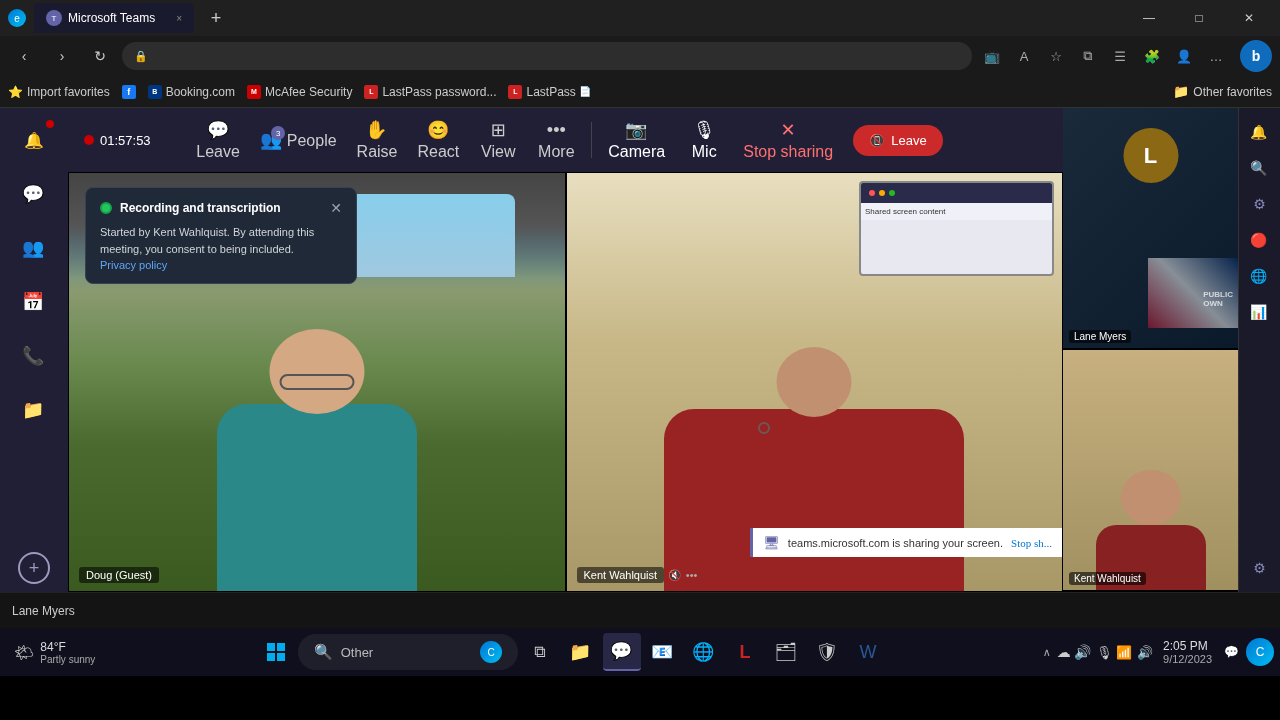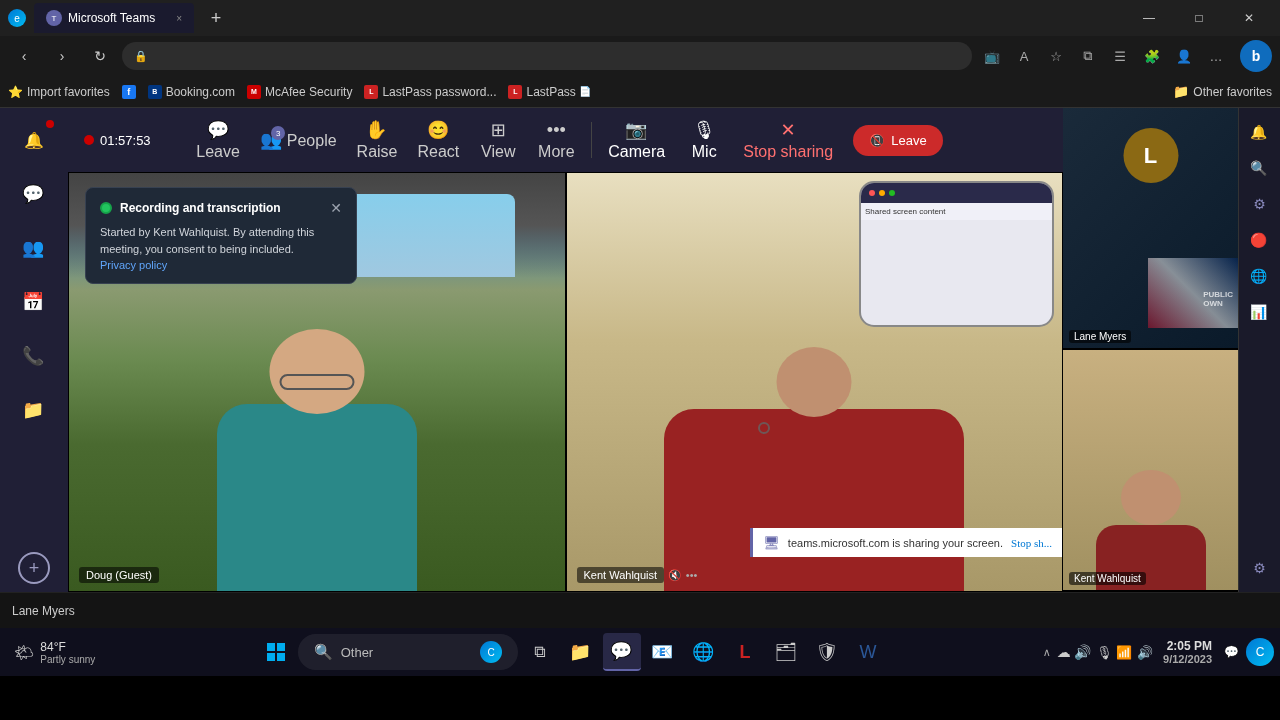--- a/index.html
+++ b/index.html
@@ -263,21 +263,21 @@
       </div>
 
       <div class="v-cell" style="position:relative;overflow:hidden;border:1px solid #000;background:#c0b080;">
         <div style="width:100%;height:100%;background:linear-gradient(180deg,#e8dfc0 0%,#c8b888 40%,#a89868 100%);position:relative;">
 
           <div style="position:absolute;bottom:0;left:50%;transform:translateX(-50%);width:300px;height:280px;">
             <div style="position:absolute;bottom:0;left:0;right:0;height:65%;background:#992222;border-radius:30px 30px 0 0;"></div>
             <div style="position:absolute;bottom:62%;left:50%;transform:translateX(-50%);width:75px;height:70px;background:#c09070;border-radius:50%;"></div>
           </div>
 
-          <div style="position:absolute;top:8px;right:8px;width:195px;height:146px;background:#e8e8f0;border:2px solid #888;border-radius:15px;overflow:hidden;">
+          <div style="position:absolute;top:8px;right:8px;width:195px;height:95px;background:#e8e8f0;border:2px solid #888;border-radius:4px;overflow:hidden;">
             <div style="height:20px;background:#2a2a4a;display:flex;align-items:center;padding:0 8px;gap:4px;">
               <div style="width:6px;height:6px;border-radius:50%;background:#ff5555;"></div>
               <div style="width:6px;height:6px;border-radius:50%;background:#ffaa00;"></div>
               <div style="width:6px;height:6px;border-radius:50%;background:#22bb22;"></div>
             </div>
             <div style="padding:4px;font-size:8px;color:#333;background:#f0f0f8;">Shared screen content</div>
           </div>
         </div>
 
         <div style="position:absolute;bottom:34px;right:0;background:#fff;padding:7px 10px;display:flex;align-items:center;gap:8px;font-size:11px;color:#333;z-index:10;border-left:3px solid #6264a7;">
@@ -385,21 +385,21 @@
 
   <div class="tb-right" style="display:flex;align-items:center;gap:4px;">
 
     <div style="font-size:11px;color:#aaa;cursor:pointer;padding:2px;">∧</div>
     <div style="font-size:14px;color:#ccc;cursor:pointer;">☁</div>
     <div style="font-size:14px;color:#ccc;cursor:pointer;">🔊</div>
     <div style="font-size:13px;color:#ccc;cursor:pointer;">🎙</div>
     <div style="font-size:13px;color:#ccc;cursor:pointer;">📶</div>
     <div style="font-size:13px;color:#ccc;cursor:pointer;">🔊</div>
 
-    <div class="clock" style="text-align:right;cursor:pointer;padding:2px 6px;font-weight:bold;">
+    <div class="clock" style="text-align:left;cursor:pointer;padding:2px 6px;">
       <div class="t" style="font-size:12px;color:#ddd;">2:05 PM</div>
       <div class="d" style="font-size:11px;color:#aaa;">9/12/2023</div>
     </div>
 
     <div style="width:20px;display:flex;align-items:center;justify-content:center;color:#aaa;font-size:12px;cursor:pointer;">💬</div>
 
     <div style="width:28px;height:28px;border-radius:50%;background:linear-gradient(135deg,#0078d4,#00bcf2);display:flex;align-items:center;justify-content:center;font-size:12px;color:#fff;cursor:pointer;">C</div>
   </div>
 </div>
 

